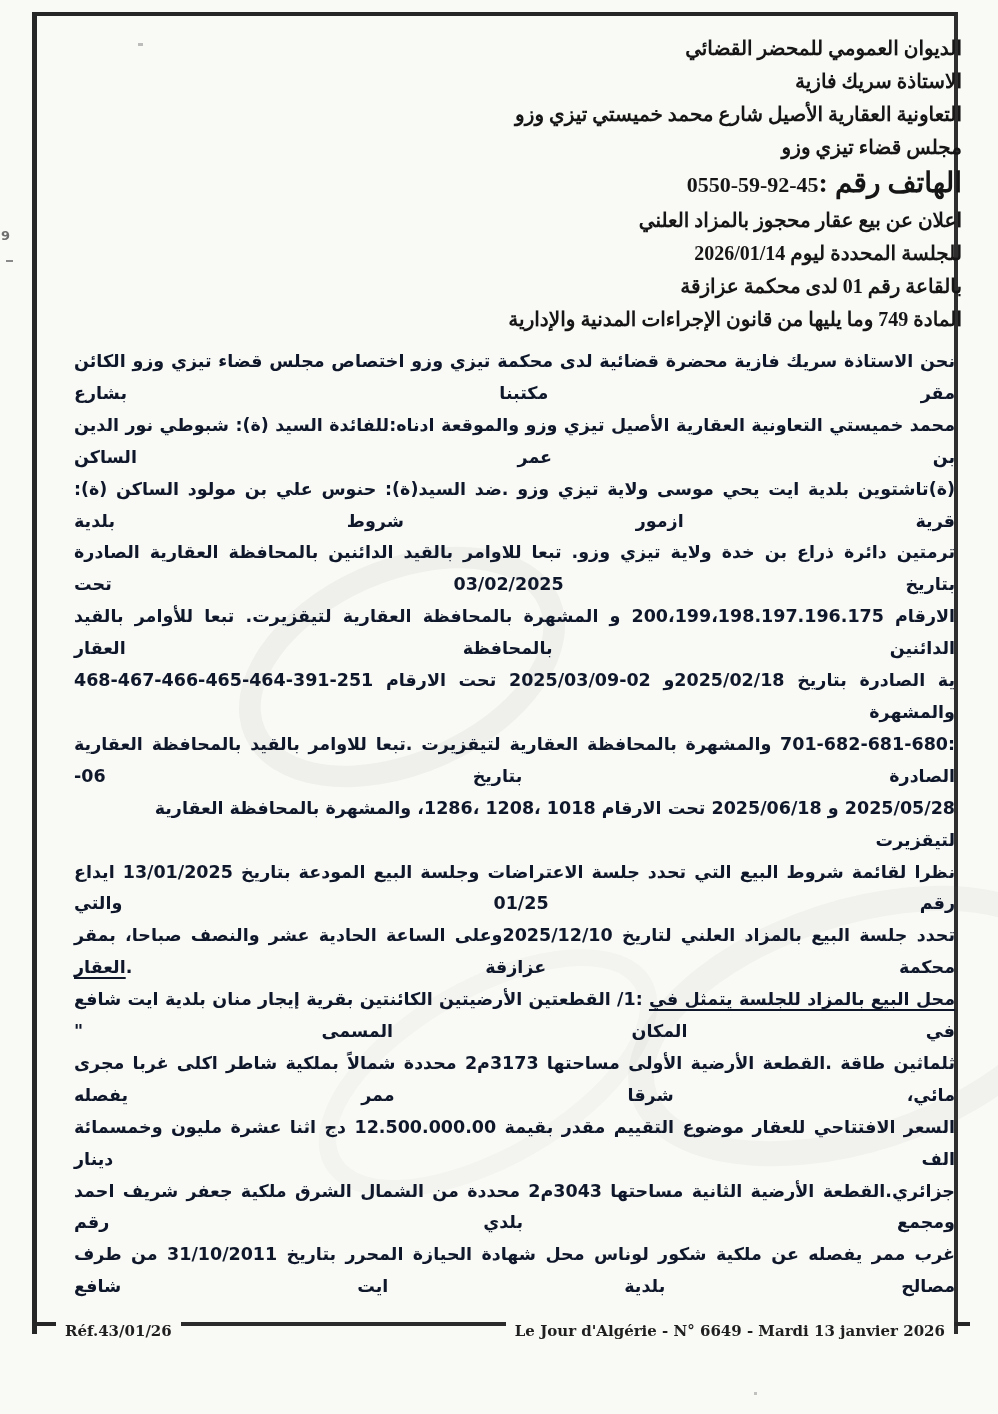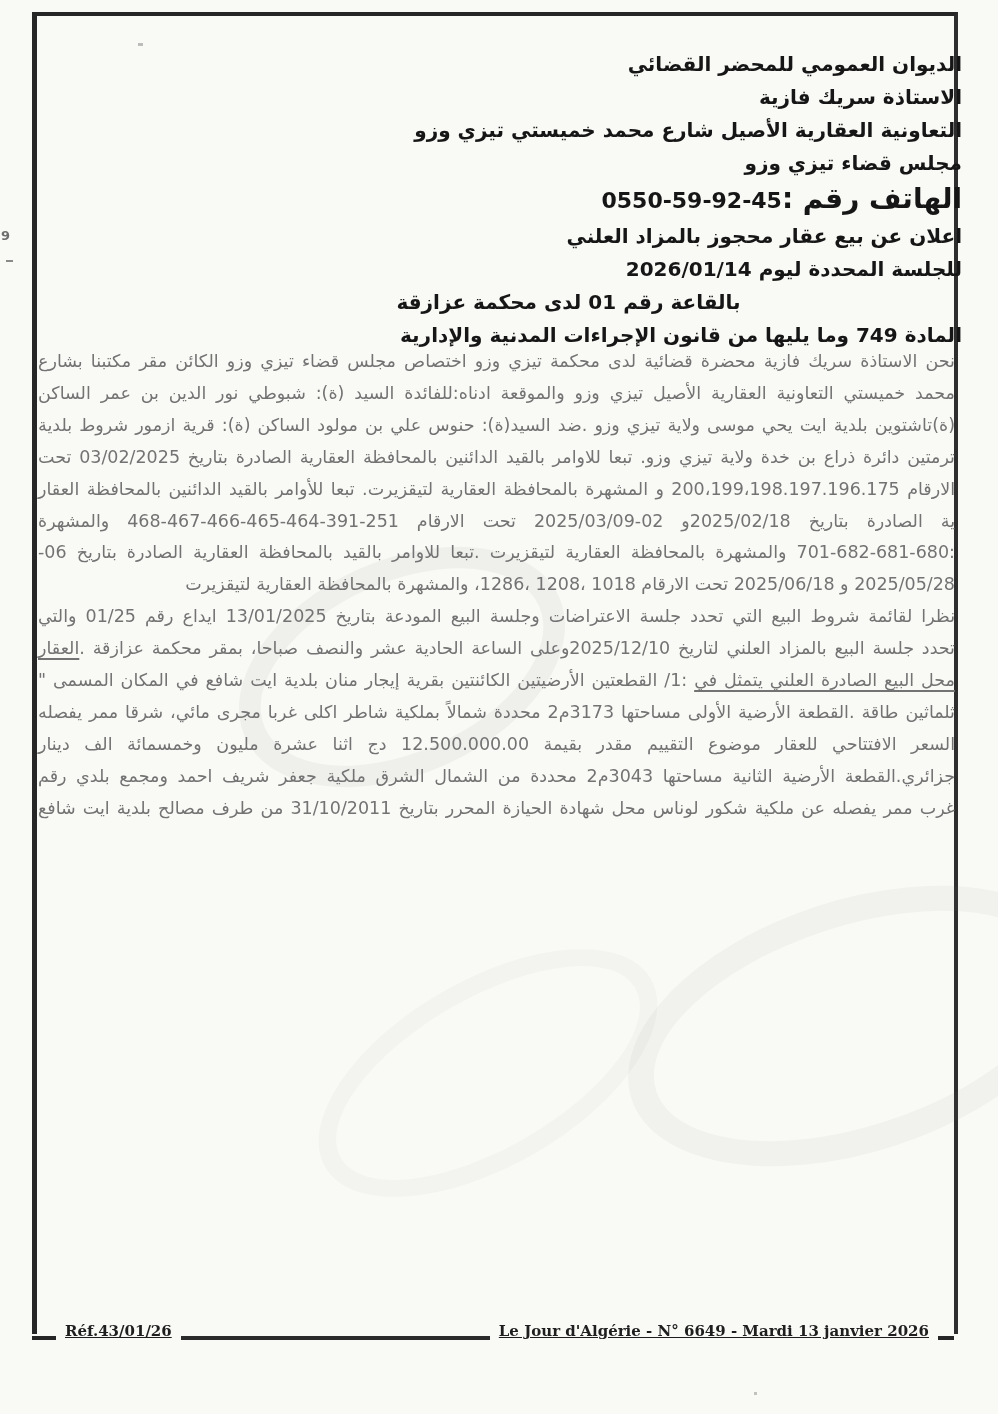--- a/index.html
+++ b/index.html
@@ -8,37 +8,37 @@
     background:#f9f9f6;
     font-family:"DejaVu Sans",sans-serif;color:#1c1c1c;
   }
   
   .frame{
     position:absolute;left:32px;top:12px;width:926px;height:1322px;
     border-top:4px solid #262626;border-left:5px solid #262626;border-right:4px solid #2e2e2e;
     box-sizing:border-box;background:transparent;
   }
   
-  .header{position:absolute;top:48px;left:40px;right:36px;direction:rtl;text-align:right;}
+  .header{position:absolute;top:32px;left:40px;right:36px;direction:rtl;text-align:right;font-family:Liberation Serif, serif;}
   .h-line{font-weight:700;font-size:20px;line-height:33px;color:#161616;white-space:nowrap;}
   .phone-label{font-size:28px;font-weight:700;}
   .phone-number{font-size:22px;font-weight:700;letter-spacing:1px;}
   .phone-line{line-height:38px;}
   
   .body-text{position:absolute;top:346px;left:38px;width:917px;direction:rtl;}
   .bl{
-    font-size:17.5px;font-weight:400;line-height:31.9px;color:#737373;
-    text-align:justify;text-align-last:justify;white-space:normal;
+    font-size:17.5px;font-weight:700;line-height:31.9px;color:#0f172a;
+    text-align:justify;text-align-last:justify;white-space:normal;padding-left:36px;
   }
   .bl.short{text-align:right;text-align-last:right;}
   .u{text-decoration:underline;text-decoration-thickness:2px;text-underline-offset:4px;}
   
   .footer{
-    position:absolute;left:32px;right:44px;top:1322px;height:18px;
-    display:flex;align-items:flex-end;gap:9px;direction:ltr;text-decoration:underline;
+    position:absolute;left:32px;right:28px;top:1322px;height:18px;
+    display:flex;align-items:flex-start;gap:9px;direction:ltr;
   }
   .stub{height:4px;background:#262626;}
   .stub.l{width:24px;}
   .stub.r{width:16px;}
   .rule{flex:1;height:4px;background:#2b2b2b;}
   .ref,.paper{
     font-family:"DejaVu Serif",serif;font-weight:700;font-size:15px;color:#1f1f1f;white-space:nowrap;
   }
   
   .wm{position:absolute;border-radius:50%;pointer-events:none;}
@@ -66,39 +66,39 @@
   <div class="header">
     <div class="h-line" style="margin-left:27px;">الديوان العمومي للمحضر القضائي</div>
     <div class="h-line" style="margin-left:0;padding-left:62px;">الاستاذة سريك فازية</div>
     <div class="h-line" style="padding-left:7px;">التعاونية العقارية الأصيل شارع محمد خميستي تيزي وزو</div>
     <div class="h-line" style="padding-left:52px;">مجلس قضاء تيزي وزو</div>
     <div class="h-line phone-line" style="padding-left:82px;">
       <span class="phone-label">الهاتف رقم :</span><span class="phone-number">⁦0550-59-92-45⁩</span>
     </div>
     <div class="h-line" style="padding-left:157px;">اعلان عن بيع عقار محجوز بالمزاد العلني</div>
     <div class="h-line" style="padding-left:105px;">للجلسة المحددة ليوم ⁦2026/01/14⁩</div>
-    <div class="h-line" style="padding-left:135px;text-align:center;">بالقاعة رقم  01 لدى محكمة عزازقة</div>
+    <div class="h-line" style="padding-left:135px;">بالقاعة رقم  01 لدى محكمة عزازقة</div>
     <div class="h-line" style="padding-left:22px;">المادة 749 وما يليها من قانون الإجراءات المدنية والإدارية</div>
   </div>
 
   <div class="body-text">
     <div class="bl">نحن الاستاذة سريك فازية  محضرة قضائية لدى محكمة تيزي وزو اختصاص  مجلس قضاء تيزي وزو الكائن مقر مكتبنا  بشارع</div>
     <div class="bl">محمد خميستي  التعاونية العقارية  الأصيل تيزي وزو والموقعة ادناه:للفائدة السيد (ة): شبوطي نور الدين بن عمر الساكن</div>
     <div class="bl">(ة)تاشتوين بلدية ايت يحي موسى ولاية تيزي وزو .ضد السيد(ة): حنوس علي بن مولود الساكن (ة): قرية ازمور شروط بلدية</div>
     <div class="bl">ترمتين دائرة ذراع بن خدة ولاية تيزي وزو. تبعا للاوامر بالقيد الدائنين بالمحافظة العقارية الصادرة بتاريخ ⁦03/02/2025⁩ تحت</div>
     <div class="bl">الارقام ⁦200،199،198.197.196.175⁩ و المشهرة بالمحافظة العقارية لتيقزيرت. تبعا للأوامر بالقيد الدائنين بالمحافظة العقار</div>
     <div class="bl">ية الصادرة بتاريخ ⁦2025/02/18⁩و ⁦2025/03/09-02⁩ تحت الارقام ⁦468-467-466-465-464-391-251⁩ والمشهرة</div>
     <div class="bl">:⁦701-682-681-680⁩ والمشهرة بالمحافظة العقارية لتيقزيرت .تبعا للاوامر بالقيد بالمحافظة العقارية الصادرة بتاريخ 06-</div>
     <div class="bl short">⁦2025/05/28⁩ و ⁦2025/06/18⁩ تحت الارقام ⁦1286، 1208، 1018⁩، والمشهرة بالمحافظة العقارية لتيقزيرت</div>
     <div class="bl">نظرا لقائمة شروط البيع التي تحدد جلسة الاعتراضات وجلسة البيع المودعة بتاريخ ⁦13/01/2025⁩ ايداع رقم ⁦01/25⁩ والتي</div>
     <div class="bl">
       <span>تحدد جلسة البيع بالمزاد العلني لتاريخ ⁦2025/12/10⁩وعلى الساعة الحادية عشر والنصف صباحا، بمقر محكمة عزازقة .</span><span class="u">العقار</span>
     </div>
     <div class="bl">
-      <span class="u">محل البيع الصادرة العلني يتمثل في</span><span> :1/ القطعتين الأرضيتين الكائنتين بقرية إيجار منان بلدية ايت شافع في المكان المسمى "</span>
+      <span class="u">محل البيع بالمزاد للجلسة يتمثل في</span><span> :1/ القطعتين الأرضيتين الكائنتين بقرية إيجار منان بلدية ايت شافع في المكان المسمى "</span>
     </div>
     <div class="bl">ثلماثين طاقة .القطعة الأرضية الأولى مساحتها 3173م2 محددة شمالاً بملكية شاطر اكلى غربا مجرى مائي، شرقا ممر يفصله</div>
     <div class="bl">السعر الافتتاحي للعقار موضوع التقييم مقدر بقيمة ⁦12.500.000.00⁩ دج اثنا عشرة مليون وخمسمائة الف دينار</div>
     <div class="bl">جزائري.القطعة الأرضية الثانية مساحتها 3043م2 محددة من الشمال الشرق ملكية جعفر شريف احمد ومجمع بلدي رقم</div>
     <div class="bl">غرب ممر يفصله عن ملكية شكور لوناس محل شهادة الحيازة المحرر بتاريخ ⁦31/10/2011⁩ من طرف مصالح بلدية ايت شافع</div>
 
   </div>
 
   <div class="footer">
     <div class="stub l"></div>

